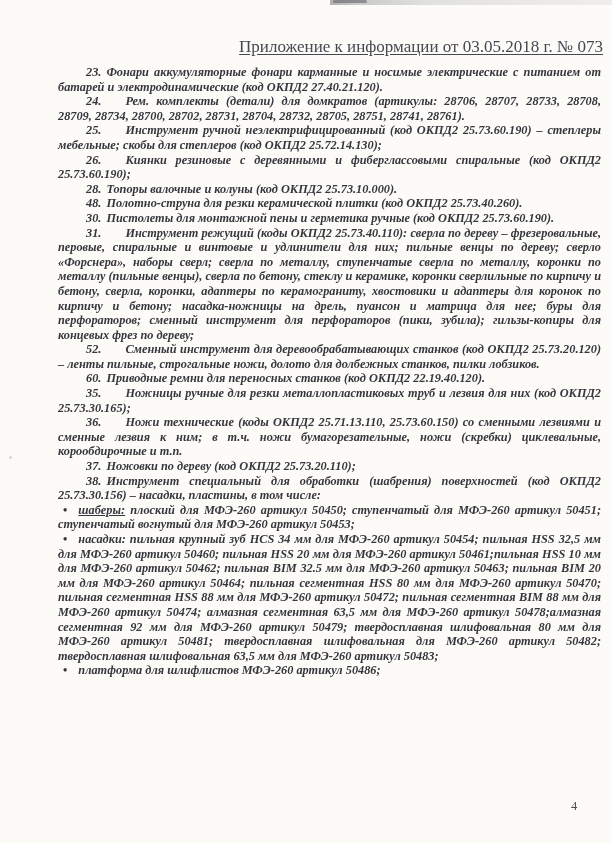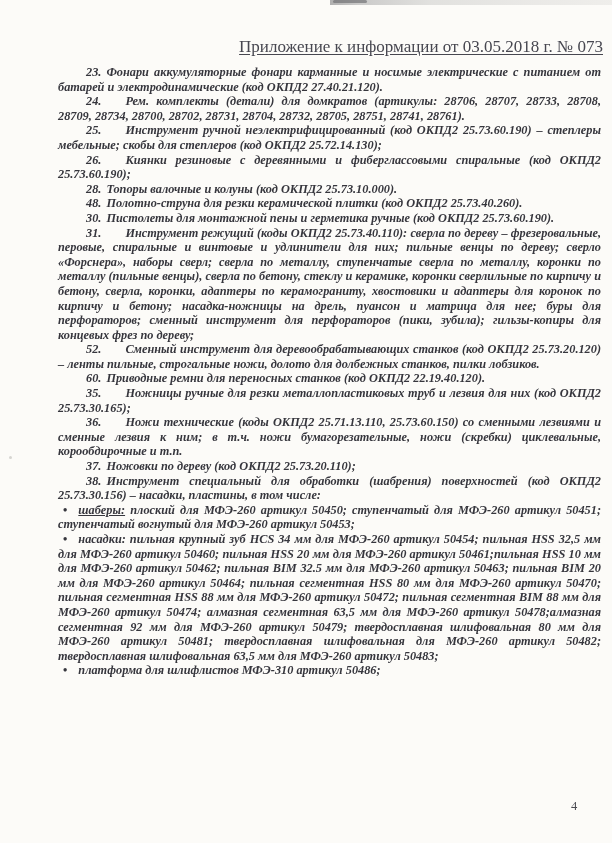--- a/index.html
+++ b/index.html
@@ -112,19 +112,19 @@
     <p class="item"><span class="num">37.</span><span>Ножовки по дереву (код ОКПД2 25.73.20.110);</span></p>
 
     <p class="item"><span class="num">38.</span><span>Инструмент специальный для обработки (шабрения) поверхностей (код ОКПД2 25.73.30.156) – насадки, пластины, в том числе:</span></p>
 
     <p class="bullet"><span class="b">•</span><span class="u">шаберы:</span>
       <span>плоский для МФЭ-260 артикул 50450; ступенчатый для МФЭ-260 артикул 50451; ступенчатый вогнутый для МФЭ-260 артикул 50453;</span></p>
 
     <p class="bullet"><span class="b">•</span><span>насадки:</span>
       <span>пильная крупный зуб HCS 34 мм для МФЭ-260 артикул 50454; пильная HSS 32,5 мм для МФЭ-260 артикул 50460; пильная HSS 20 мм для МФЭ-260 артикул 50461;пильная HSS 10 мм для МФЭ-260 артикул 50462; пильная BIM 32.5 мм для МФЭ-260 артикул 50463; пильная BIM 20 мм для МФЭ-260 артикул 50464; пильная сегментная HSS 80 мм для МФЭ-260 артикул 50470; пильная сегментная HSS 88 мм для МФЭ-260 артикул 50472; пильная сегментная BIM 88 мм для МФЭ-260 артикул 50474; алмазная сегментная 63,5 мм для МФЭ-260 артикул 50478;алмазная сегментная 92 мм для МФЭ-260 артикул 50479; твердосплавная шлифовальная 80 мм для МФЭ-260 артикул 50481; твердосплавная шлифовальная для МФЭ-260 артикул 50482; твердосплавная шлифовальная 63,5 мм для МФЭ-260 артикул 50483;</span></p>
 
-    <p class="bullet"><span class="b">•</span><span>платформа для шлифлистов МФЭ-310 артикул 50486;</span></p>
+    <p class="bullet"><span class="b">•</span><span>платформа для шлифлистов МФЭ-260 артикул 50486;</span></p>
 
   </div>
 
   <div class="pagenum">4</div>
 
 </div>
 
 </body></html>

